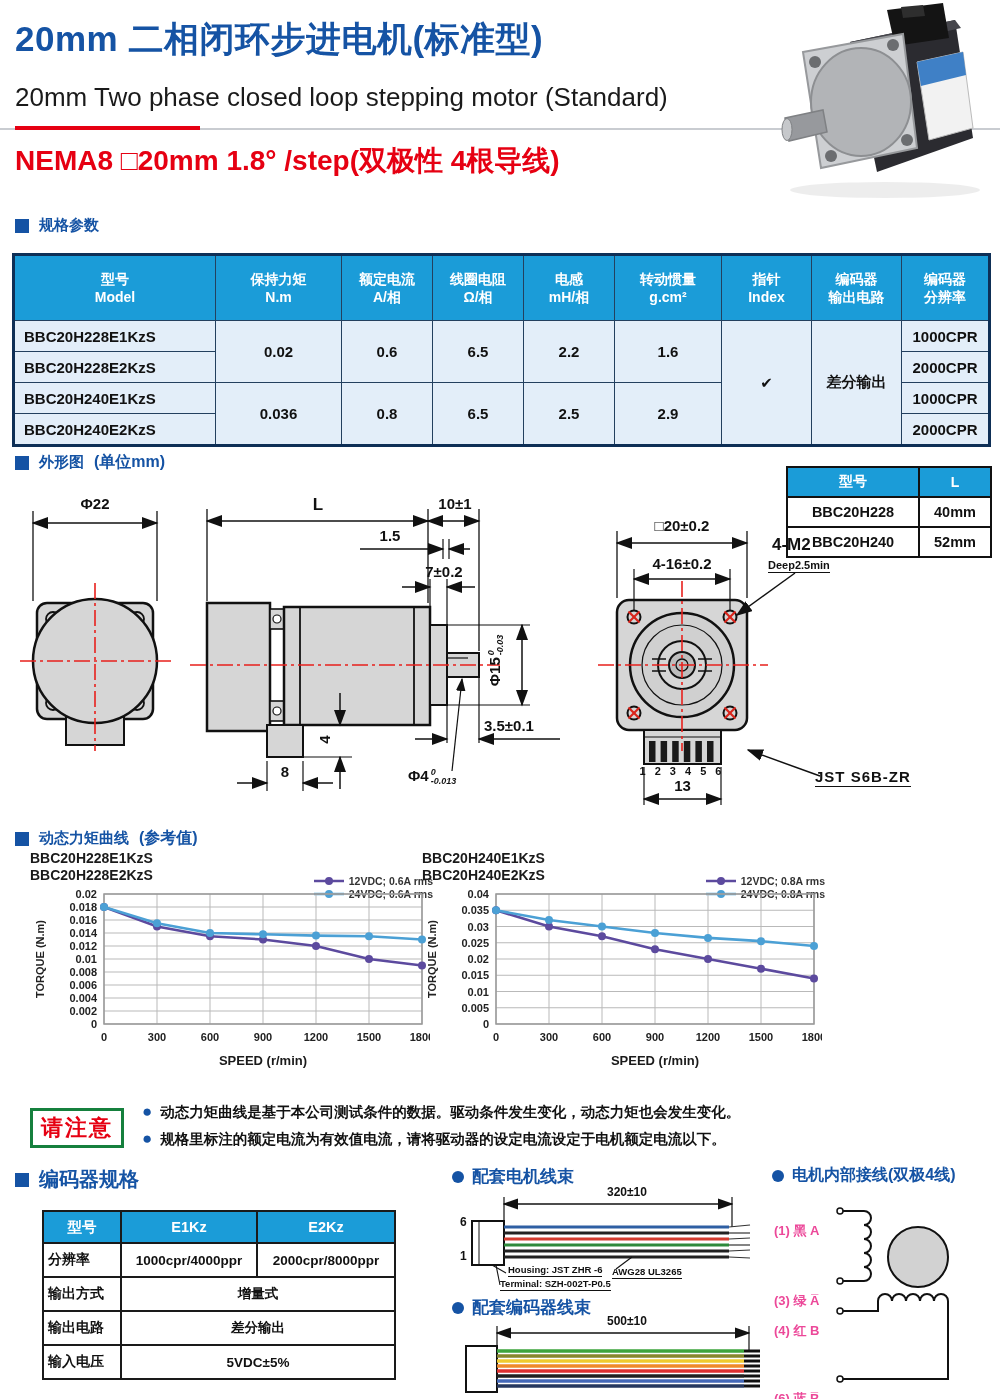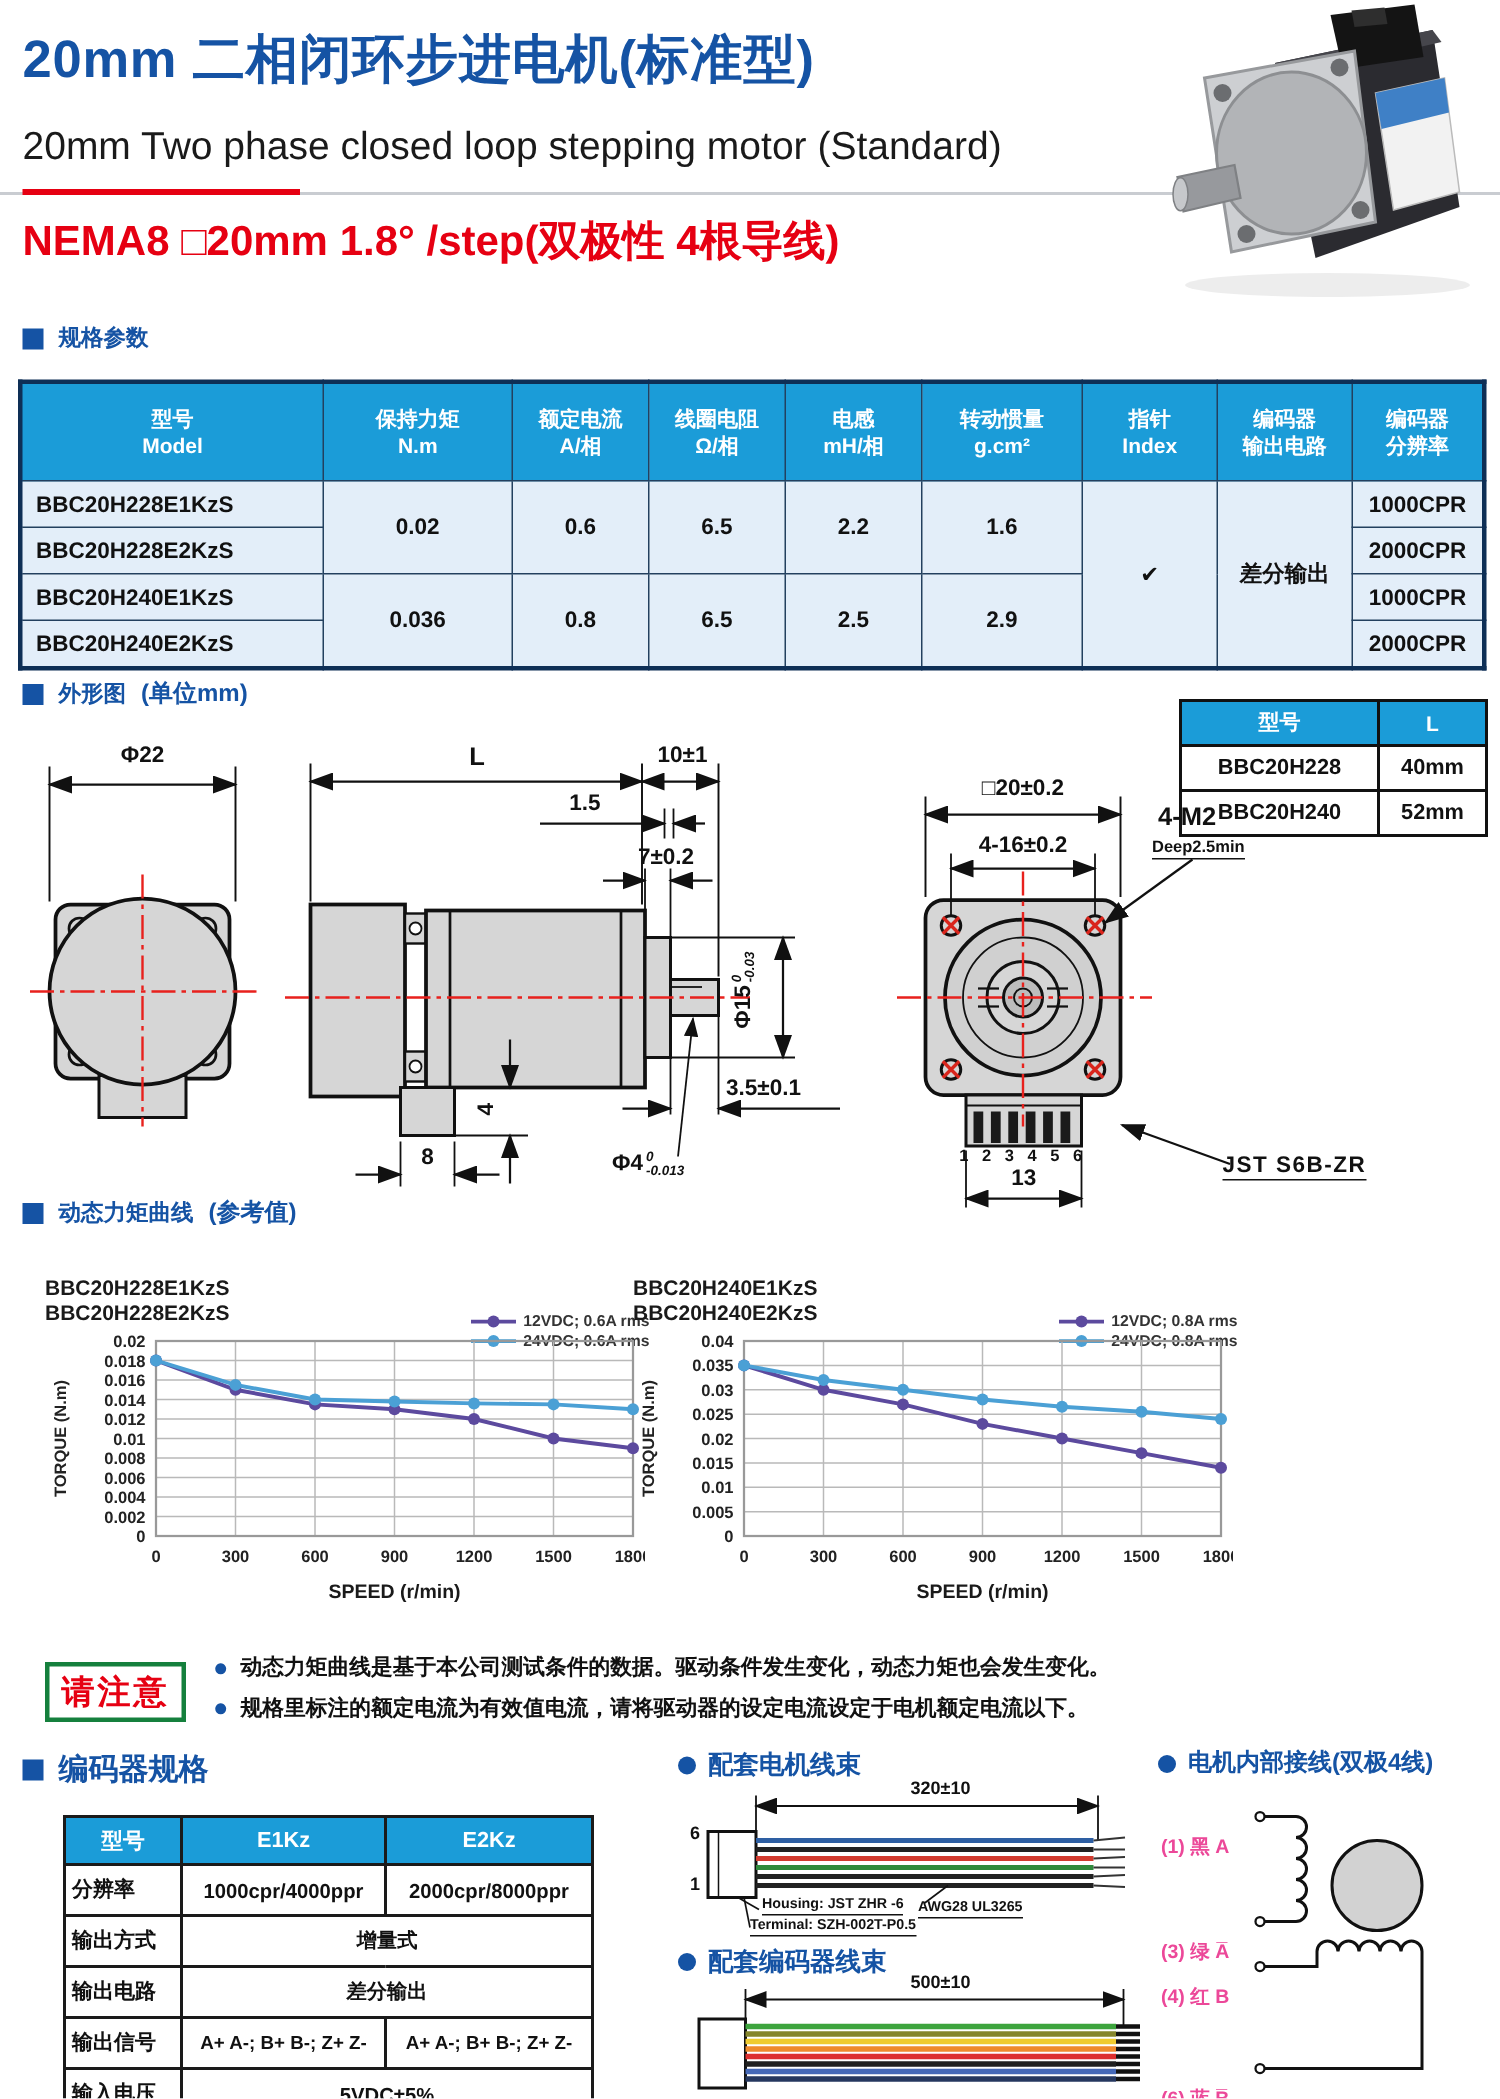--- a/index.html
+++ b/index.html
@@ -354,21 +354,21 @@
     <span class="dim-label rot" style="left:320px;top:248px;">4</span>
     <span class="dim-label c" style="left:627px;top:34px;width:110px;">□20±0.2</span>
     <span class="dim-label c" style="left:627px;top:72px;width:110px;">4-16±0.2</span>
     <span class="dim-label" style="left:772px;top:52px;font-size:17px;">4-M2</span>
     <span class="dim-label sm underl" style="left:768px;top:76px;">Deep2.5min</span>
     <span class="dim-label c" style="left:636px;top:282px;width:92px;font-size:11px;letter-spacing:3px;">1 2 3 4 5 6</span>
     <span class="dim-label c" style="left:655px;top:294px;width:55px;">13</span>
     <span class="dim-label underl" style="left:815px;top:285px;letter-spacing:1px;">JST S6B-ZR</span>
   </div>
 
-  <div class="sec-h" style="left:15px;top:798px;">
+  <div class="sec-h" style="left:15px;top:828px;">
     <span class="sq"></span>
     <span class="t">动态力矩曲线</span>
     <span class="t2">(参考值)</span>
   </div>
 
   <div class="chart-block" id="chartL">
     <div class="chart-titles">
       <div>BBC20H228E1KzS</div>
       <div>BBC20H228E2KzS</div>
     </div>
@@ -561,25 +561,20 @@
     </tr>
     <tr>
       <td class="lab">输出方式</td>
       <td colspan="2">增量式</td>
     </tr>
     <tr>
       <td class="lab">输出电路</td>
       <td colspan="2">差分输出</td>
     </tr>
     <tr>
-      <td class="lab">输出信号</td>
-      <td style="font-size:12.5px;">A+ A-; B+ B-; Z+ Z-</td>
-      <td style="font-size:12.5px;">A+ A-; B+ B-; Z+ Z-</td>
-    </tr>
-    <tr>
       <td class="lab">输入电压</td>
       <td colspan="2">5VDC±5%</td>
     </tr>
   </tbody>
     </table>
 
   <div class="mh">
     <div class="dot-h" style="left:0;top:0;position:absolute;">
       <span class="dot"></span>
       <span>配套电机线束</span>

